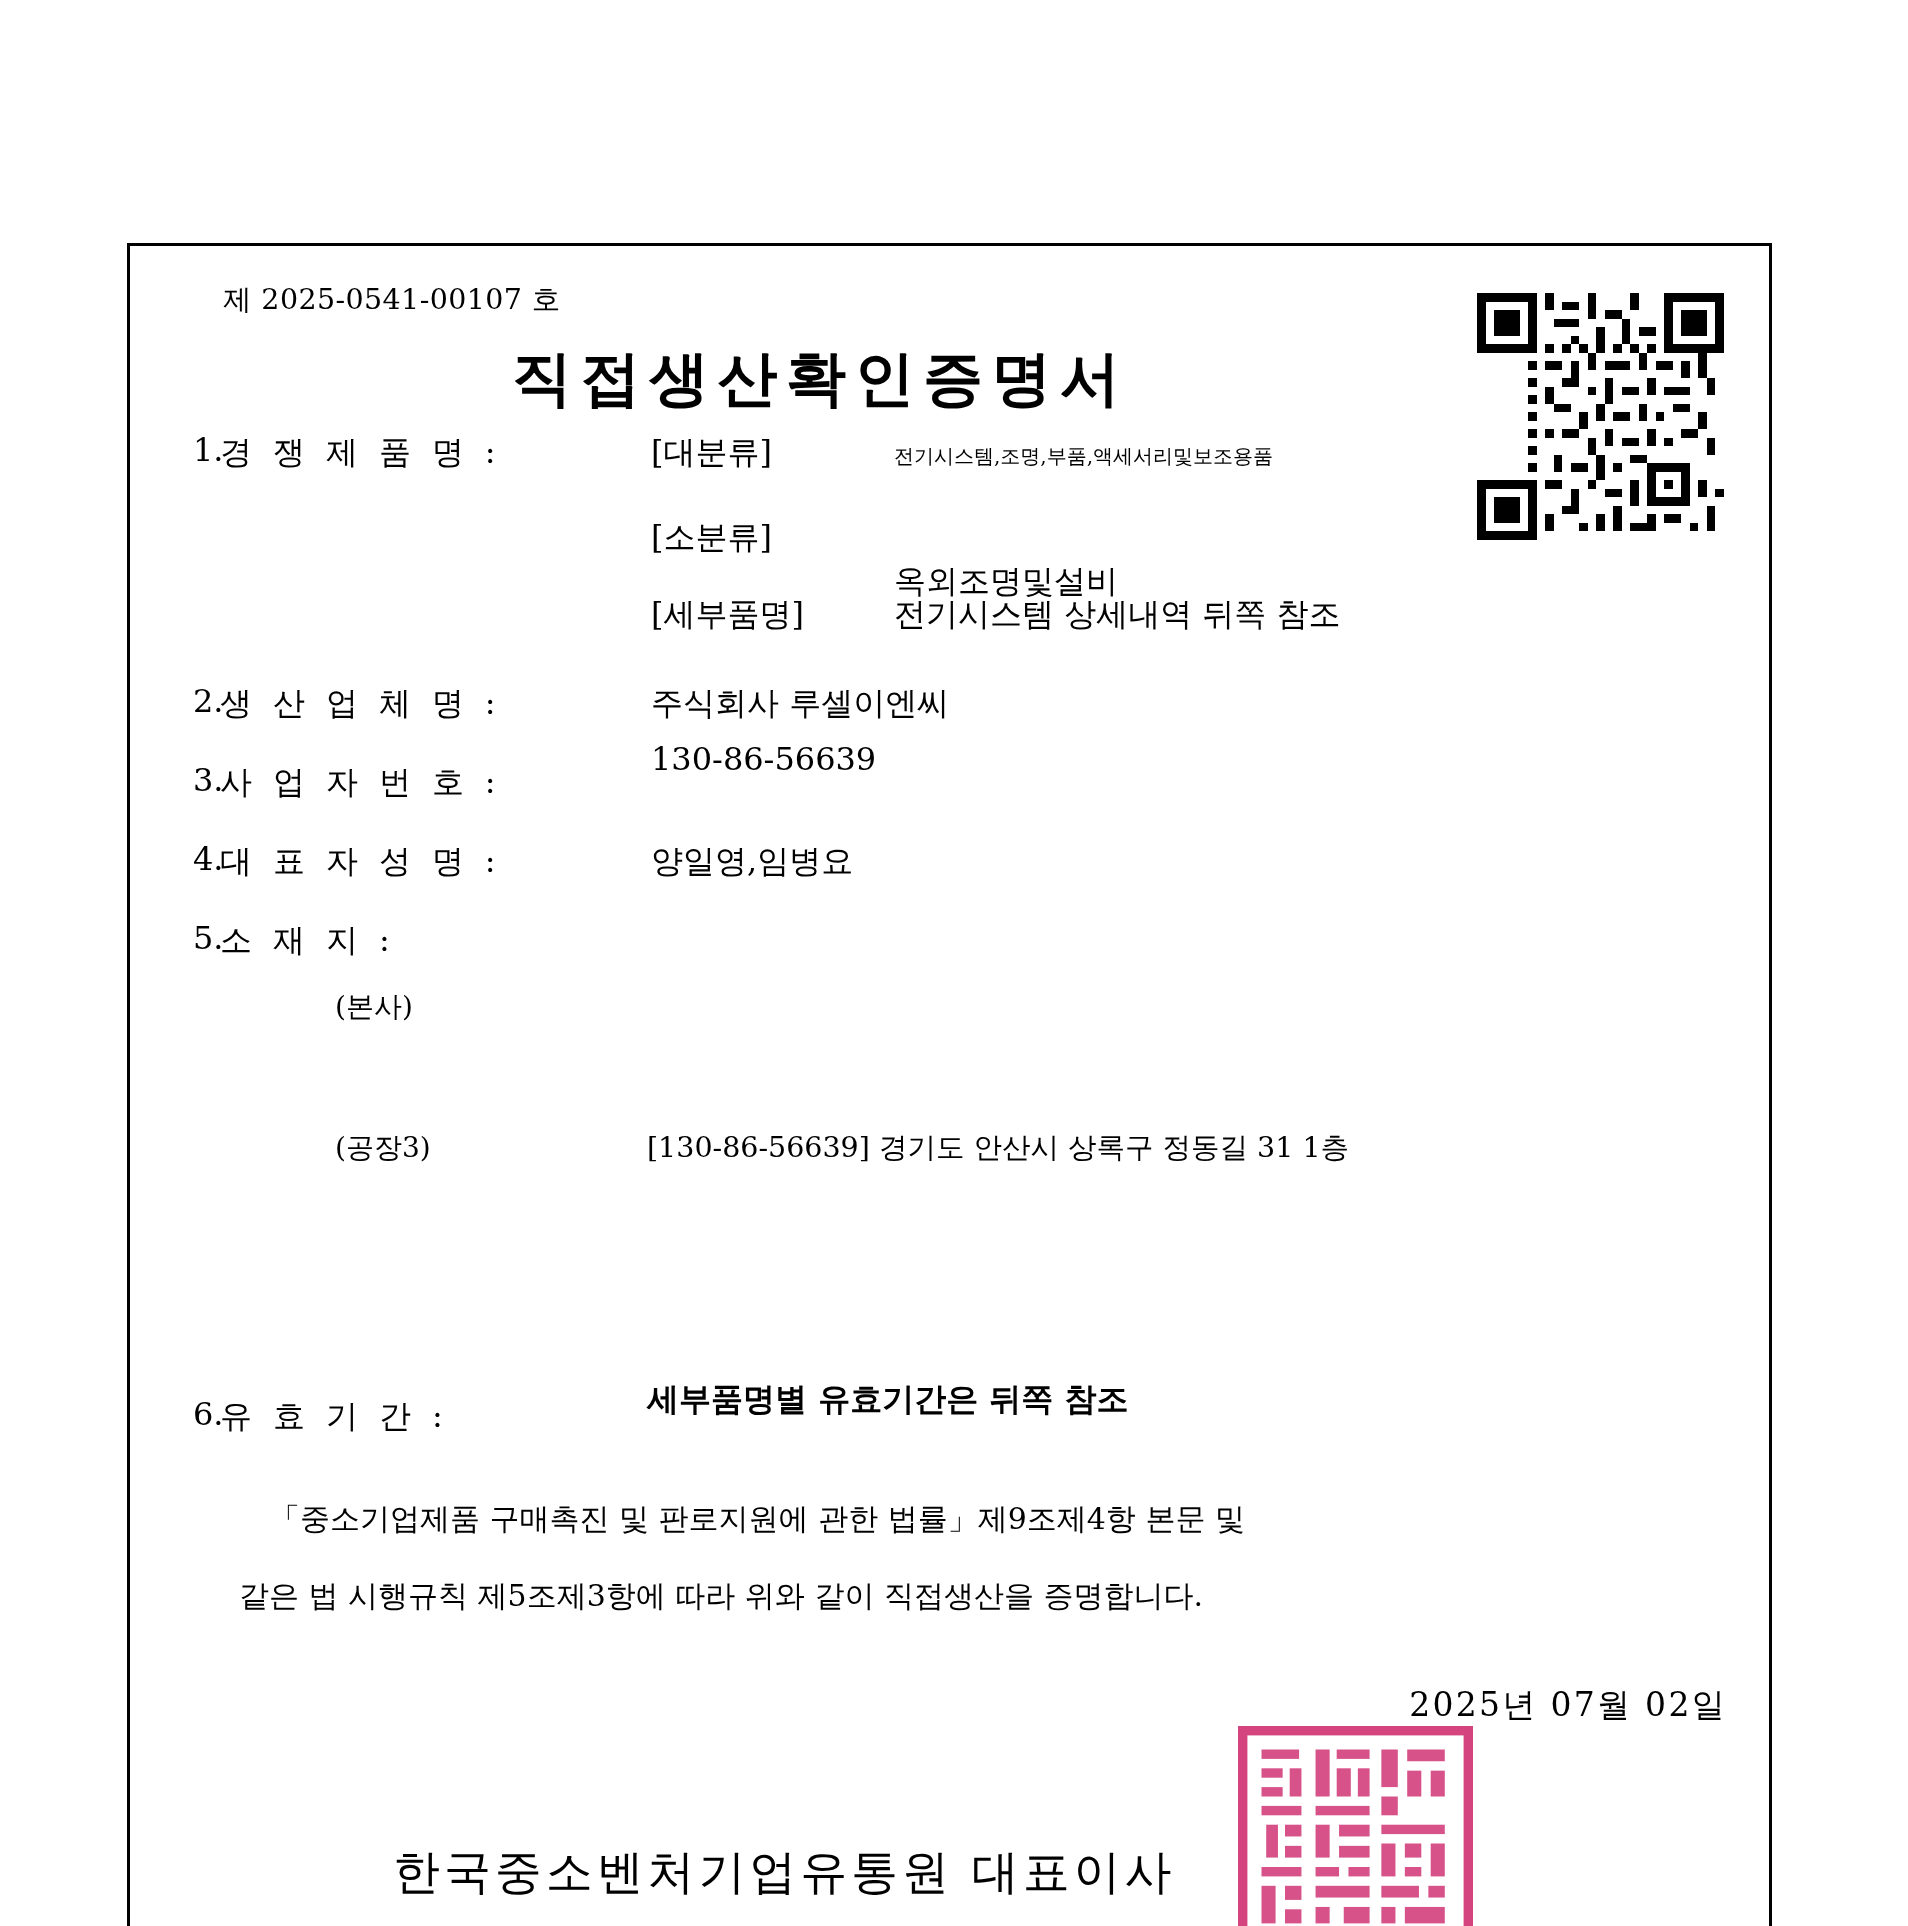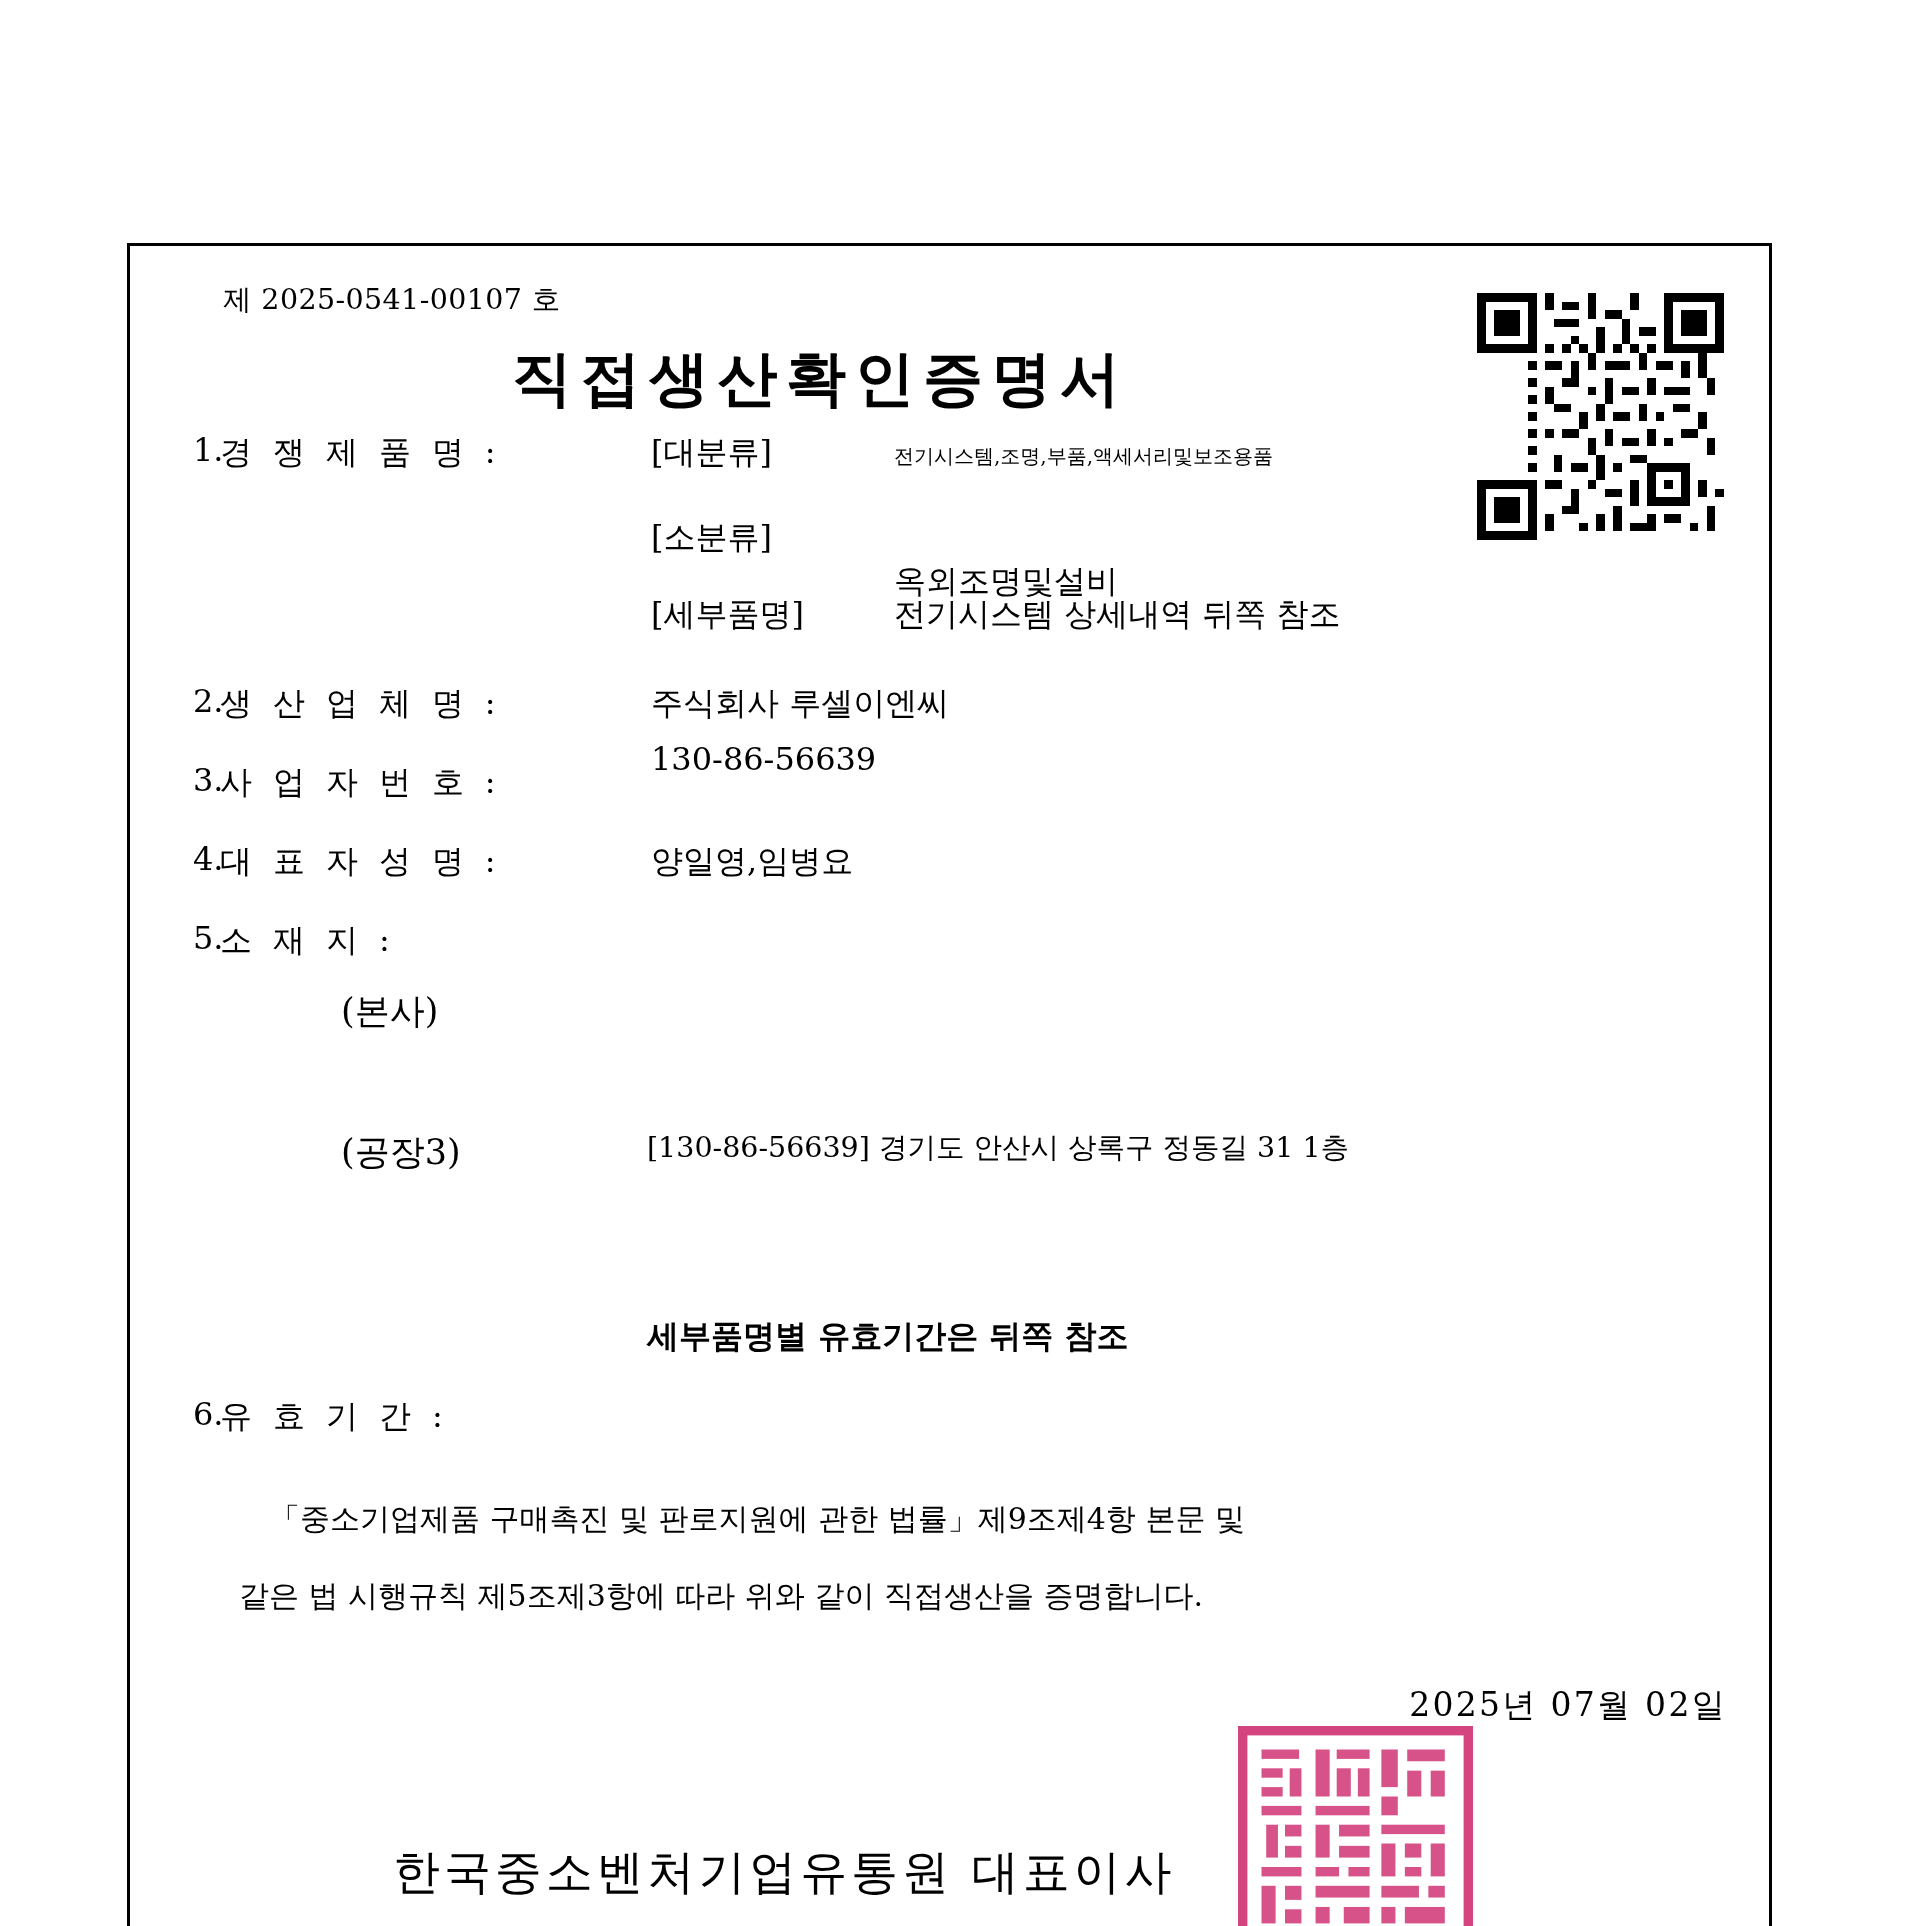--- a/index.html
+++ b/index.html
@@ -75,23 +75,22 @@
     font-size: 32px;
     white-space: nowrap;
     text-align: right;
   }
   .small-value {
     font-size: 20px;
     letter-spacing: 0px;
   }
   .sub-label {
     position: absolute;
-    font-size: 35px;
-    white-space: nowrap;
-    margin-left: 6px;
+    font-size: 28px;
+    white-space: nowrap;
   }
   .sub-value {
     position: absolute;
     font-size: 28.5px;
     white-space: nowrap;
   }
   .bold-value {
     font-weight: bold;
   }
 
@@ -282,21 +281,21 @@
   <div class="field-label" style="left:193px; top:919px;">5.</div>
   <div class="field-label label-spaced" style="left:220px; top:919px;">소      재      지 :</div>
 
   <div class="sub-label" style="left:335px; top:988px;">(본사)</div>
 
   <div class="sub-label" style="left:335px; top:1129px;">(공장3)</div>
   <div class="sub-value" style="left:647px; top:1129px;">[130-86-56639] 경기도 안산시 상록구 정동길 31 1층</div>
 
   <div class="field-label" style="left:193px; top:1395px;">6.</div>
   <div class="field-label label-spaced" style="left:220px; top:1395px;">유  효  기  간 :</div>
-  <div class="field-value bold-value" style="left:647px; top:1315px;">세부품명별 유효기간은 뒤쪽 참조</div>
+  <div class="field-value bold-value" style="left:647px; top:1378px;">세부품명별 유효기간은 뒤쪽 참조</div>
 
   <div class="legal-line" style="left:270px; top:1499px;">「중소기업제품 구매촉진 및 판로지원에 관한 법률」제9조제4항 본문 및</div>
   <div class="legal-line" style="left:239px; top:1576px;">같은 법 시행규칙 제5조제3항에 따라 위와 같이 직접생산을 증명합니다.</div>
 
   <div class="issue-date">2025년 07월 02일</div>
 
   <div class="issuer">한국중소벤처기업유통원 대표이사</div>
 
   <div class="stamp">
     <svg viewBox="0 0 100 100" xmlns="http://www.w3.org/2000/svg">

